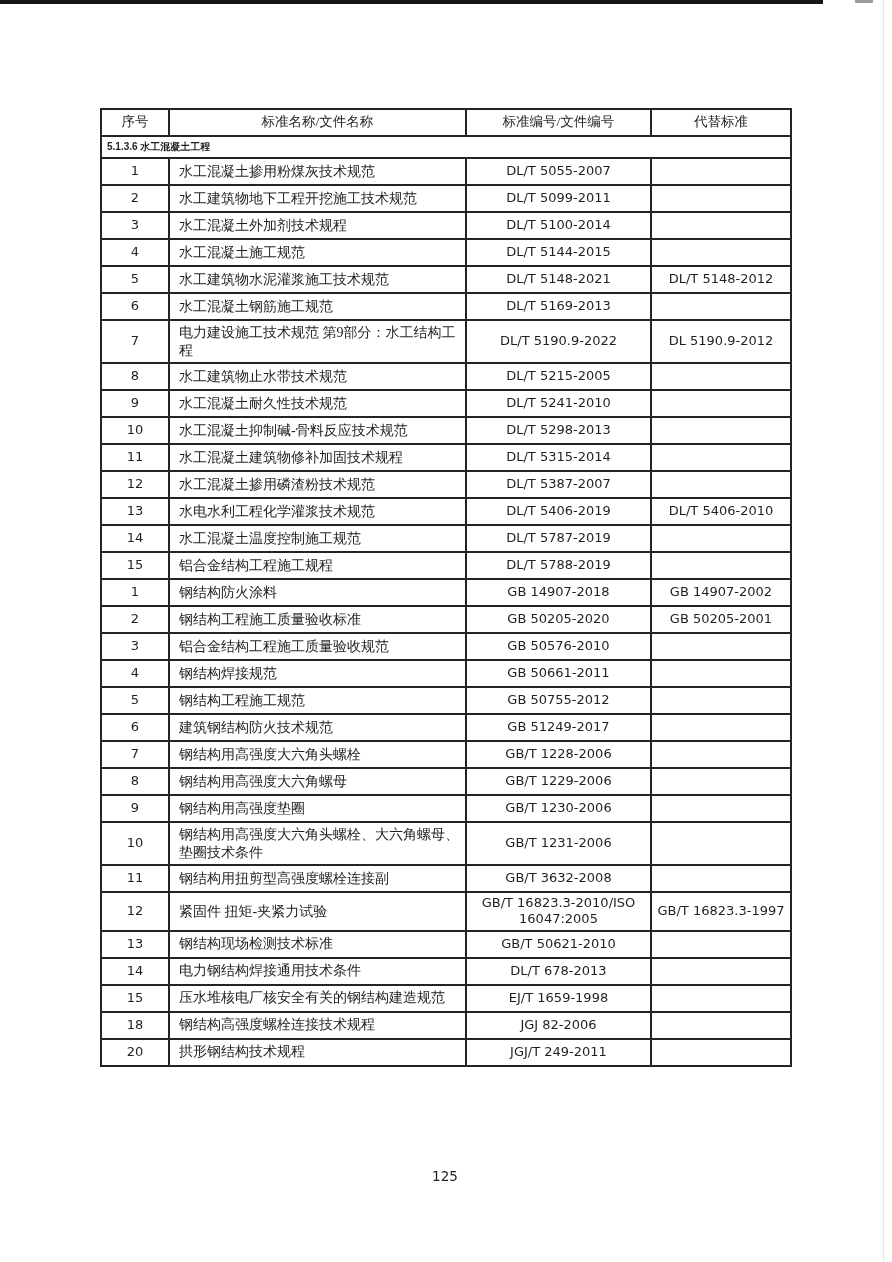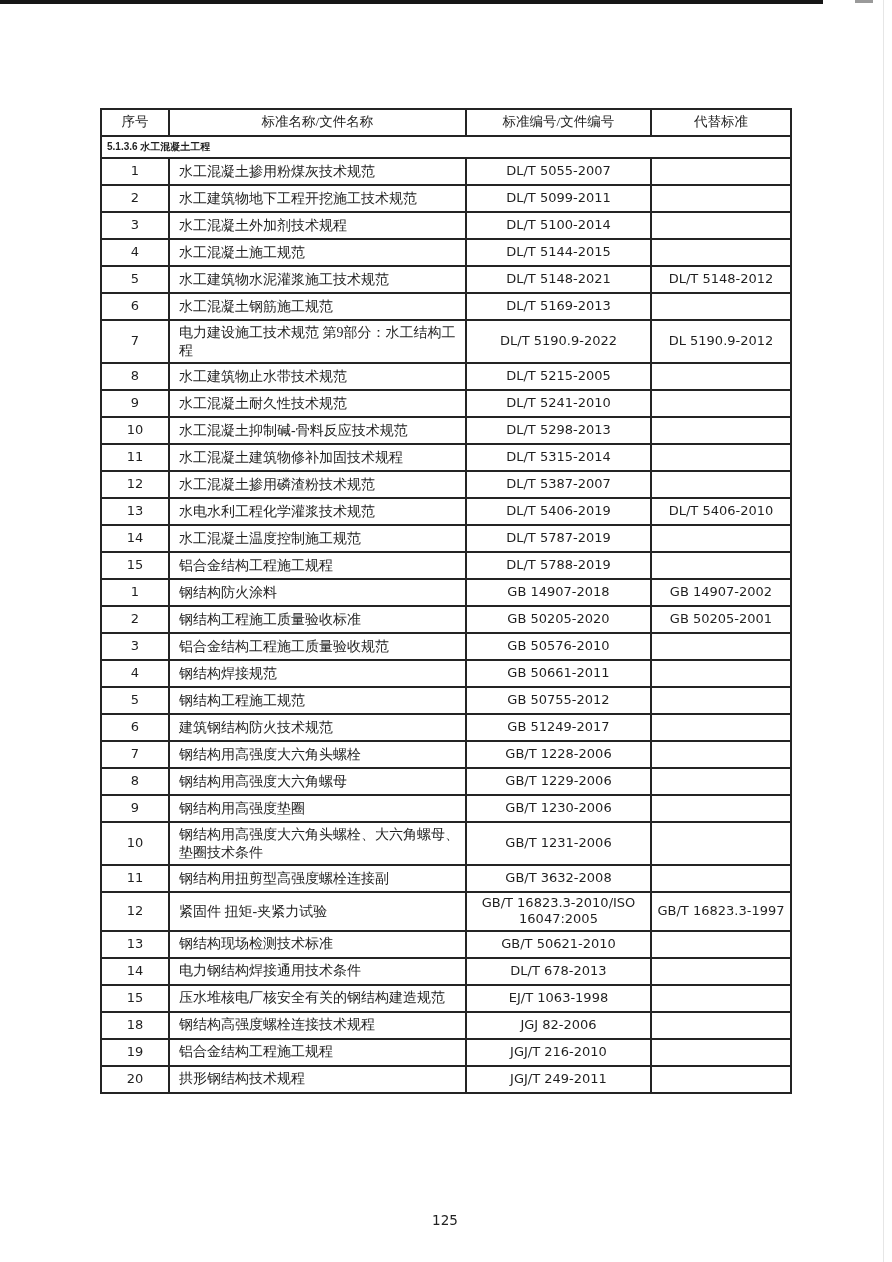--- a/index.html
+++ b/index.html
@@ -71,21 +71,20 @@
     font-size: 13px;
     padding: 2px 4px;
   }
   .page-number {
     position: absolute; left: 100px; top: 1168px;
     width: 690px;
     text-align: center;
     font-family: "DejaVu Sans", "Liberation Sans", sans-serif;
     font-size: 13.5px;
     color: #222222;
-    margin-top: 44px;
   }
 </style>
 </head>
 <body>
 
 <div class="scan-top-bar"></div>
 <div class="scan-top-mark"></div>
 <div class="scan-right-line"></div>
 
 <table class="standards">
@@ -277,33 +276,27 @@
       </tr>
       <tr>
         <td class="col-no">14</td>
         <td class="col-name">电力钢结构焊接通用技术条件</td>
         <td class="col-code">DL/T 678-2013</td>
         <td class="col-replaces"></td>
       </tr>
       <tr>
         <td class="col-no">15</td>
         <td class="col-name">压水堆核电厂核安全有关的钢结构建造规范</td>
-        <td class="col-code">EJ/T 1063-1998</td>
+        <td class="col-code">EJ/T 1659-1998</td>
         <td class="col-replaces"></td>
       </tr>
       <tr>
         <td class="col-no">18</td>
         <td class="col-name">钢结构高强度螺栓连接技术规程</td>
         <td class="col-code">JGJ 82-2006</td>
-        <td class="col-replaces"></td>
-      </tr>
-      <tr>
-        <td class="col-no">19</td>
-        <td class="col-name">铝合金结构工程施工规程</td>
-        <td class="col-code">JGJ/T 216-2010</td>
         <td class="col-replaces"></td>
       </tr>
       <tr>
         <td class="col-no">20</td>
         <td class="col-name">拱形钢结构技术规程</td>
         <td class="col-code">JGJ/T 249-2011</td>
         <td class="col-replaces"></td>
       </tr>
     </tbody>
 </table>

